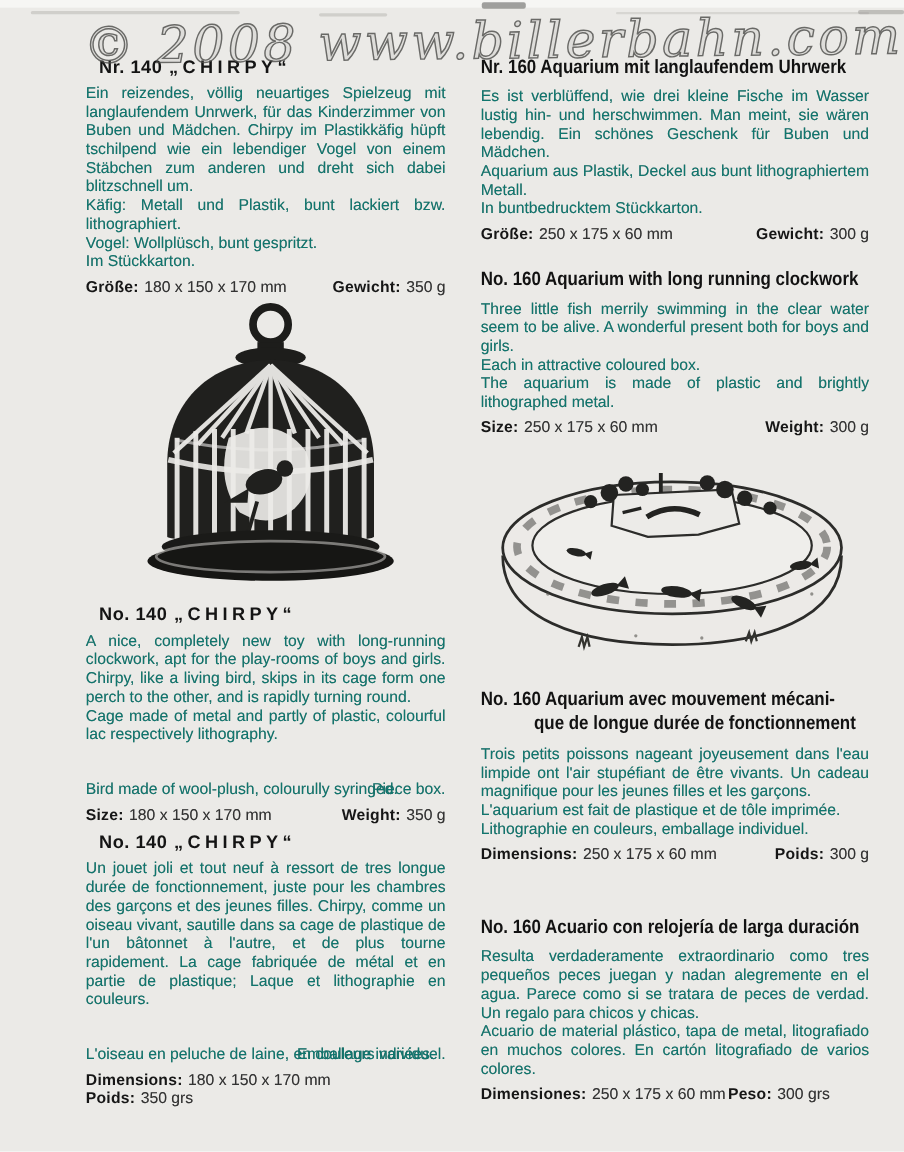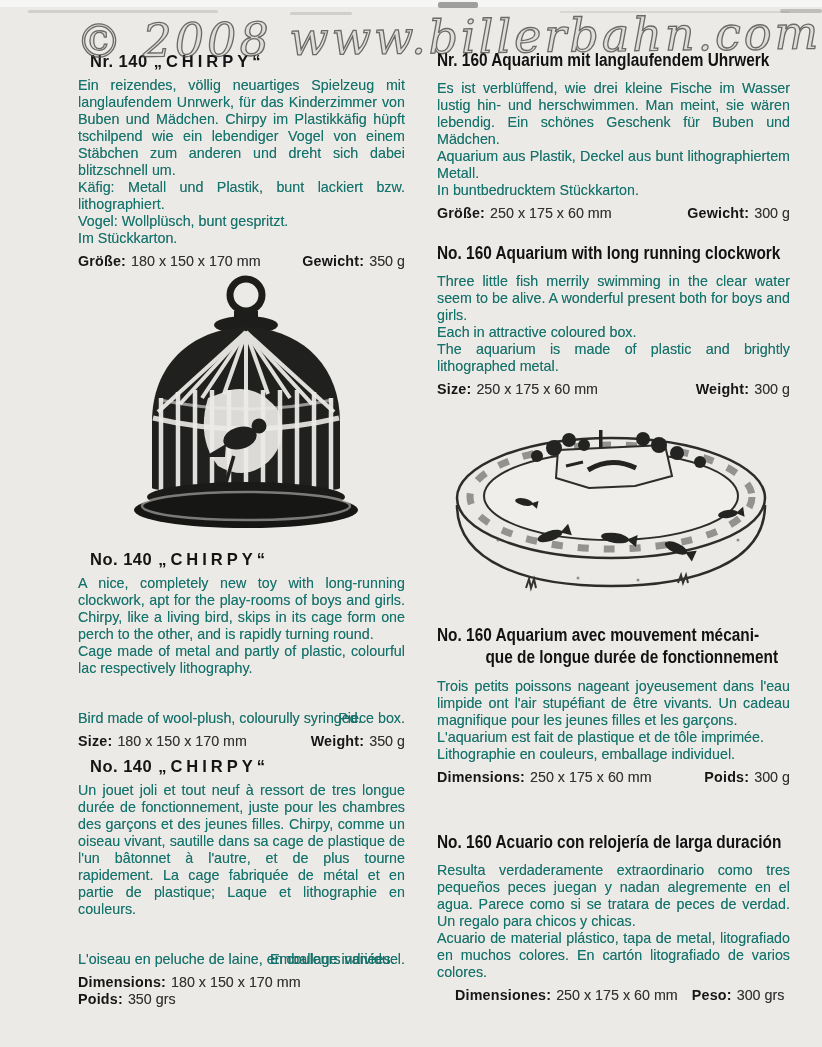--- a/index.html
+++ b/index.html
@@ -52,21 +52,21 @@
 
   .metrics{
     display:flex;justify-content:space-between;align-items:baseline;
     font-size:14.3px;color:#333;margin-top:6px;
   }
   .metrics .lbl{font-weight:bold;color:#161616;letter-spacing:.2px;}
   .metrics .val{margin-left:5px;text-shadow:0 0 .6px rgba(70,70,70,.5);}
   .metrics .pair{white-space:nowrap;}
   .metrics.stack{display:block;}
   .metrics.stack .pair{display:block;margin-top:1px;}
-  .metrics.tight{justify-content:flex-start;gap:14px;margin-left:18px;}
+  .metrics.tight{justify-content:flex-start;gap:2px;}
 
   .figure{position:absolute;}
   .figure svg{display:block;}
 </style>
 </head>
 <body>
 
 <div class="page">
 
   <div class="topstrip"></div>

